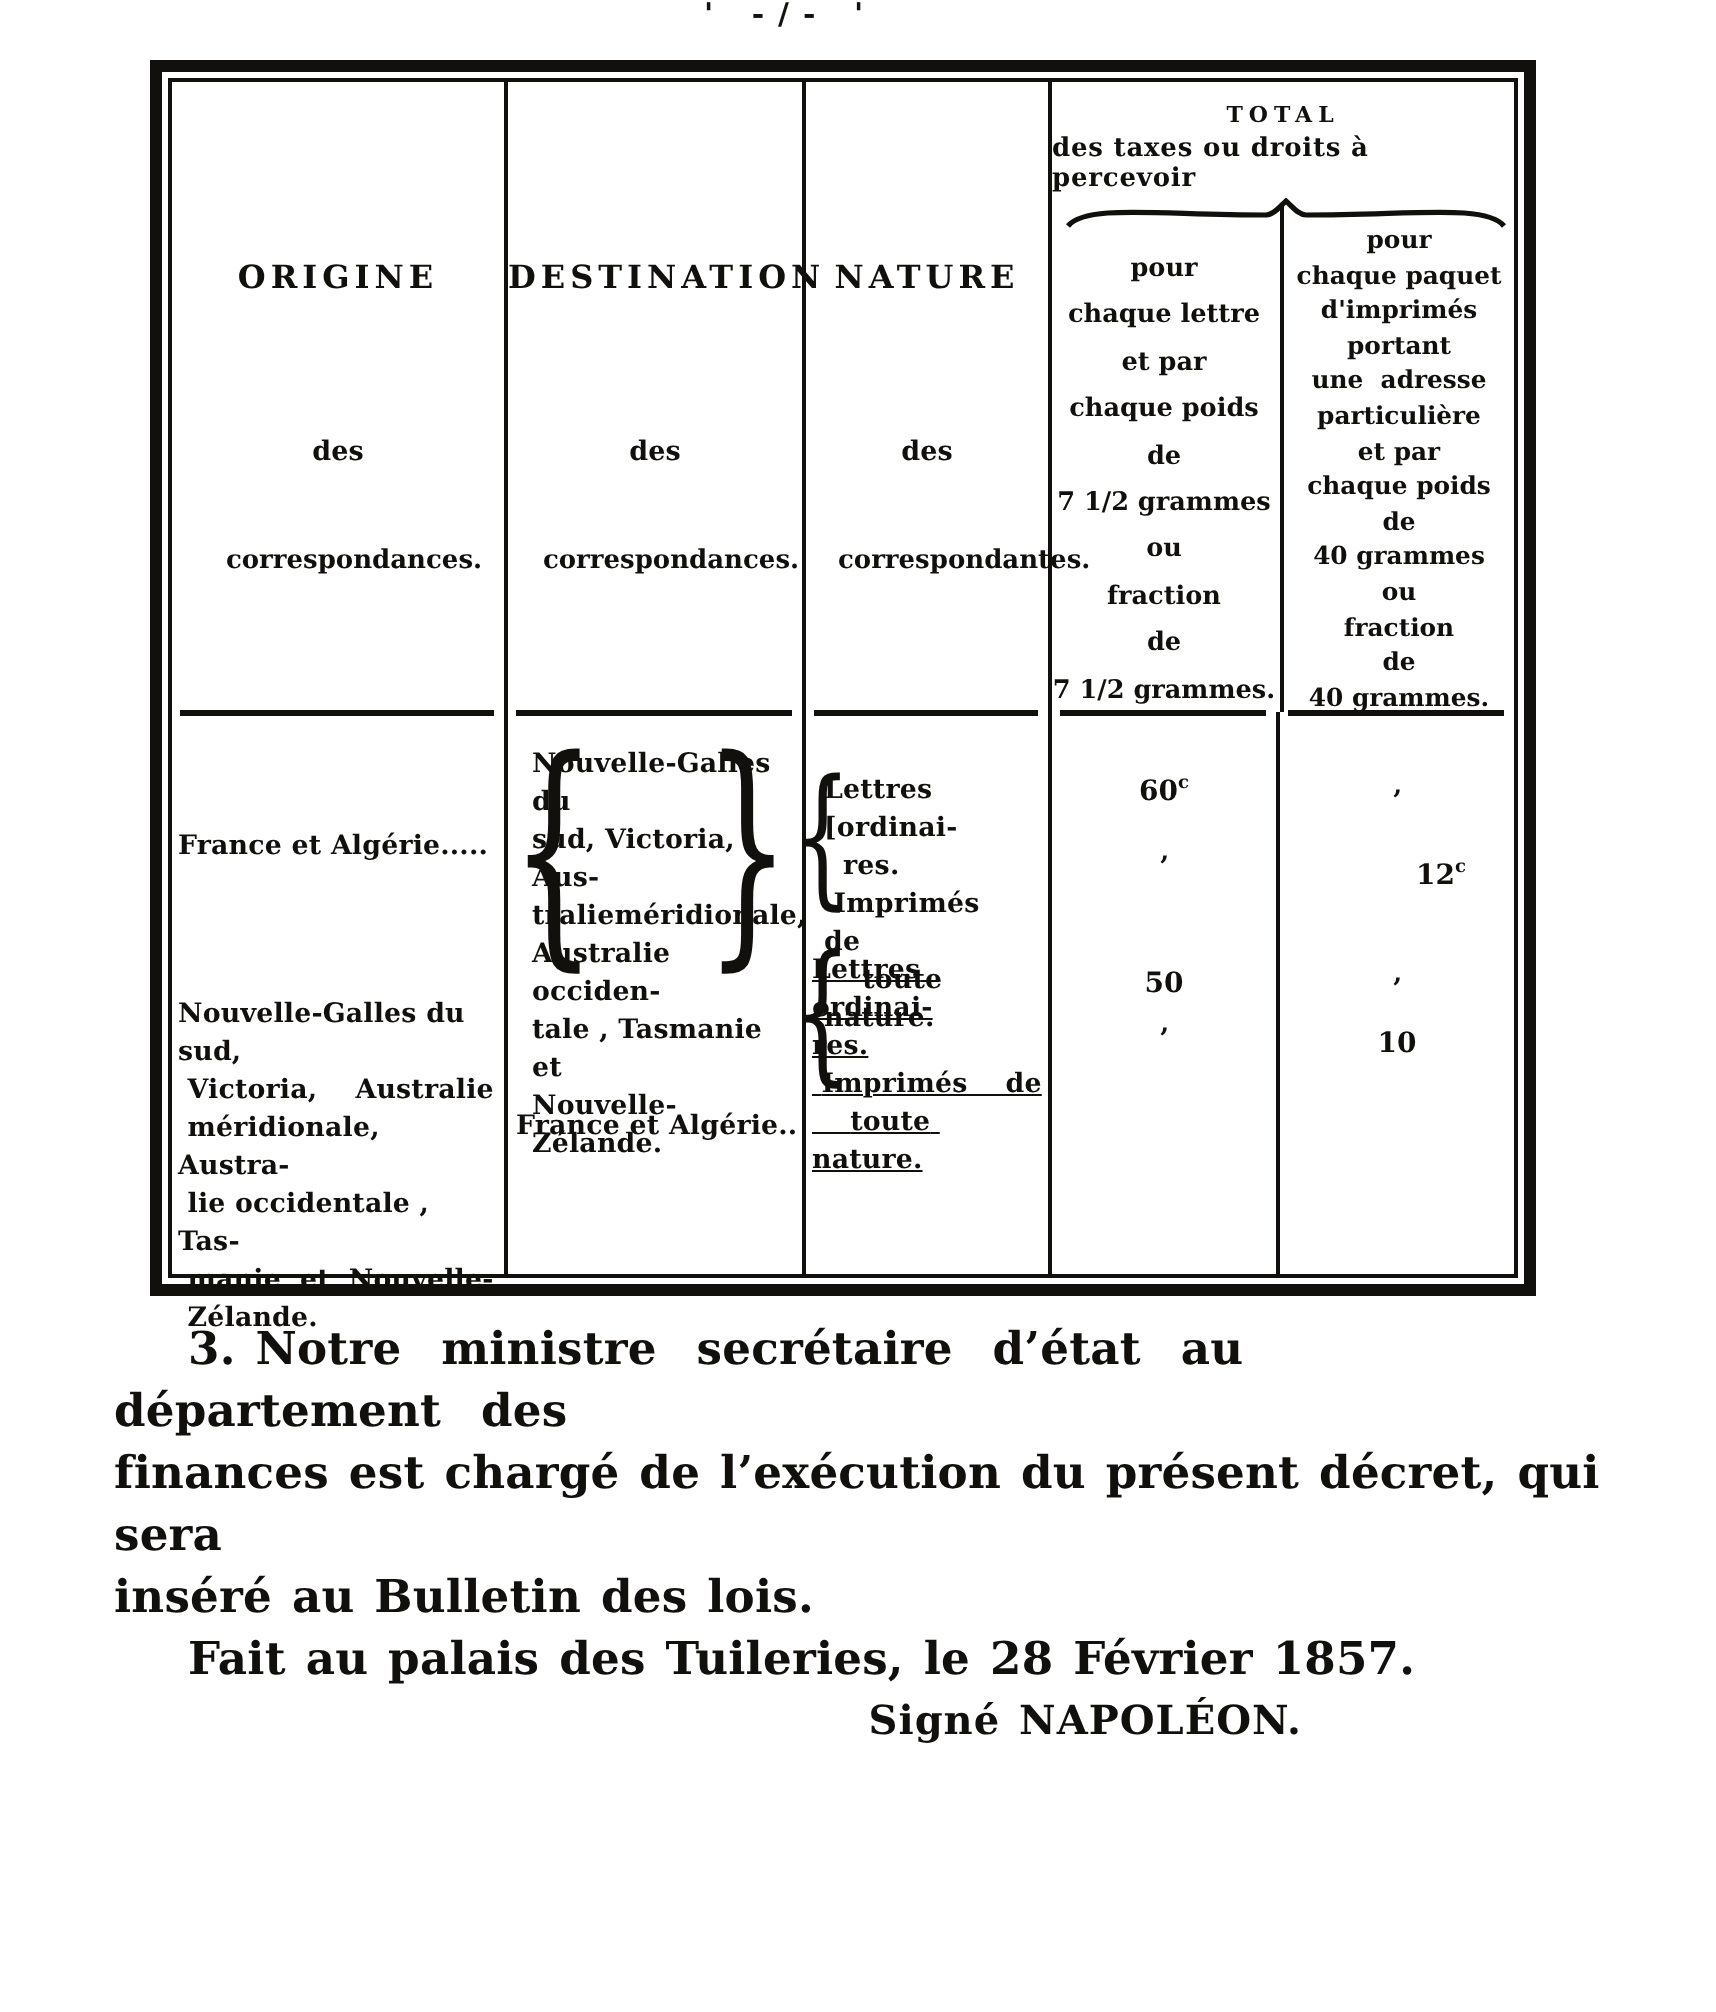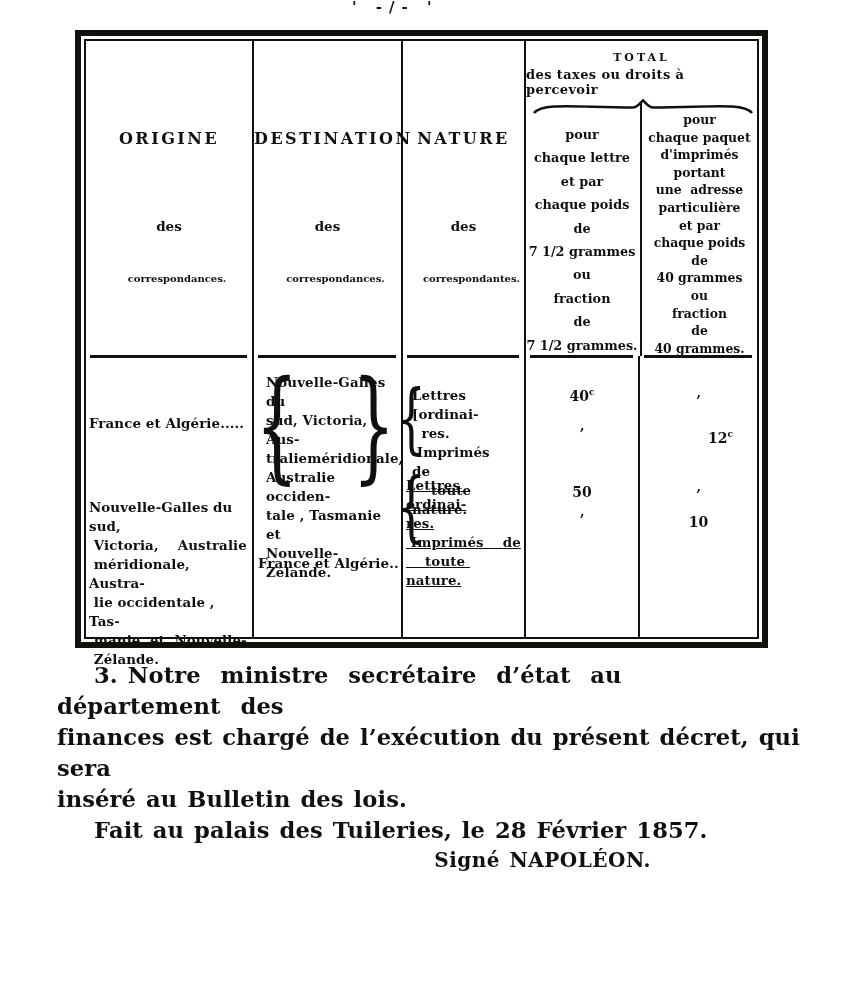--- a/index.html
+++ b/index.html
@@ -37,21 +37,21 @@
   .brow::before{
     content:"";position:absolute;top:-1px;left:4px;right:5px;height:2.6px;
     background:#12100d;
   }
   
   .hcell .cap{
     position:absolute;left:0;right:0;text-align:center;
     font-size:16px;font-weight:bold;letter-spacing:2.5px;
   }
   .hcell .des{position:absolute;left:0;right:0;text-align:center;font-size:13.5px;font-weight:bold;}
-  .hcell .cor{position:absolute;left:16px;right:0;text-align:center;font-size:10px;font-weight:bold;}
+  .hcell .cor{position:absolute;left:16px;right:0;text-align:center;font-size:13px;font-weight:bold;}
   .cap{top:88px;}
   .des{top:158px;margin-top:19px;}
   .cor{top:232px;}
   
   .h45{grid-column:4 / 6;position:relative;}
   .total-caps{position:absolute;top:10px;left:0;right:0;text-align:center;font-size:11px;font-weight:bold;letter-spacing:3px;}
   .total-l2{position:absolute;top:26px;left:0;right:0;text-align:left;font-size:13px;font-weight:bold;letter-spacing:.4px;}
   .total-l3{position:absolute;top:42px;left:0;right:0;text-align:center;font-size:13px;font-weight:bold;letter-spacing:.6px;}
   .hbrace{position:absolute;top:58px;left:5px;right:5px;height:15px;}
   .sub-div{position:absolute;left:114px;top:62px;bottom:0;width:2px;background:#12100d;}
@@ -178,21 +178,21 @@
   res.</span>
 <span> Imprimés    de
     toute nature.</span></div>
           <span class="brace brace-b3 b3-brace2">{</span>
           <div class="bodytxt b3-grp2"><span>Lettres  ordinai-
 res.</span>
 <span> Imprimés    de
     toute nature.</span></div>
         </div>
         <div class="cell vline brow">
-          <div class="val b4-v1"><span>40</span><sup>c</sup></div>
+          <div class="val b4-v1"><span>60</span><sup>c</sup></div>
           <div class="val b4-v2">’</div>
           <div class="val b4-v3">50</div>
           <div class="val b4-v4">’</div>
         </div>
         <div class="cell brow">
           <div class="val b5-v1">’</div>
           <div class="val b5-v2"><span>12</span><sup>c</sup></div>
           <div class="val b5-v3">’</div>
           <div class="val b5-v4">10</div>
         </div>

